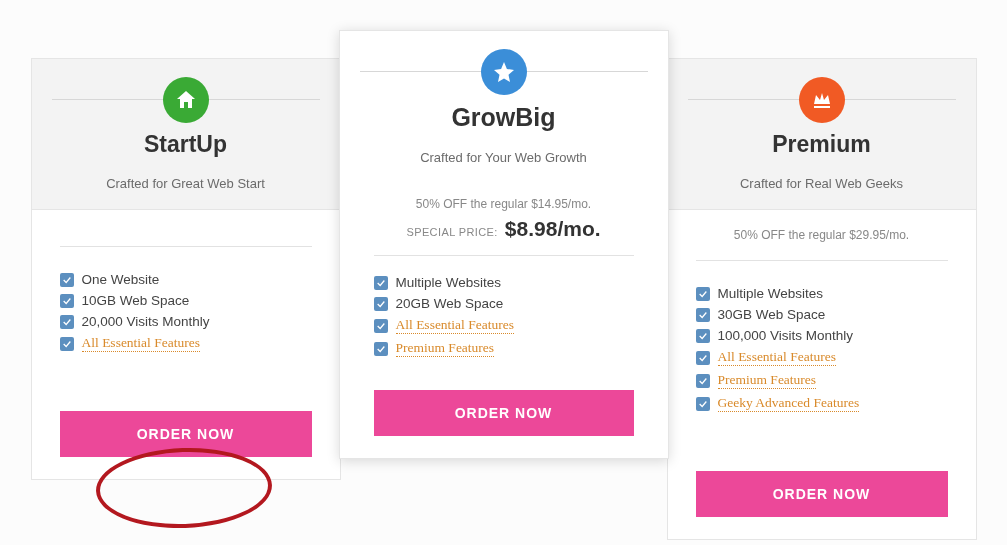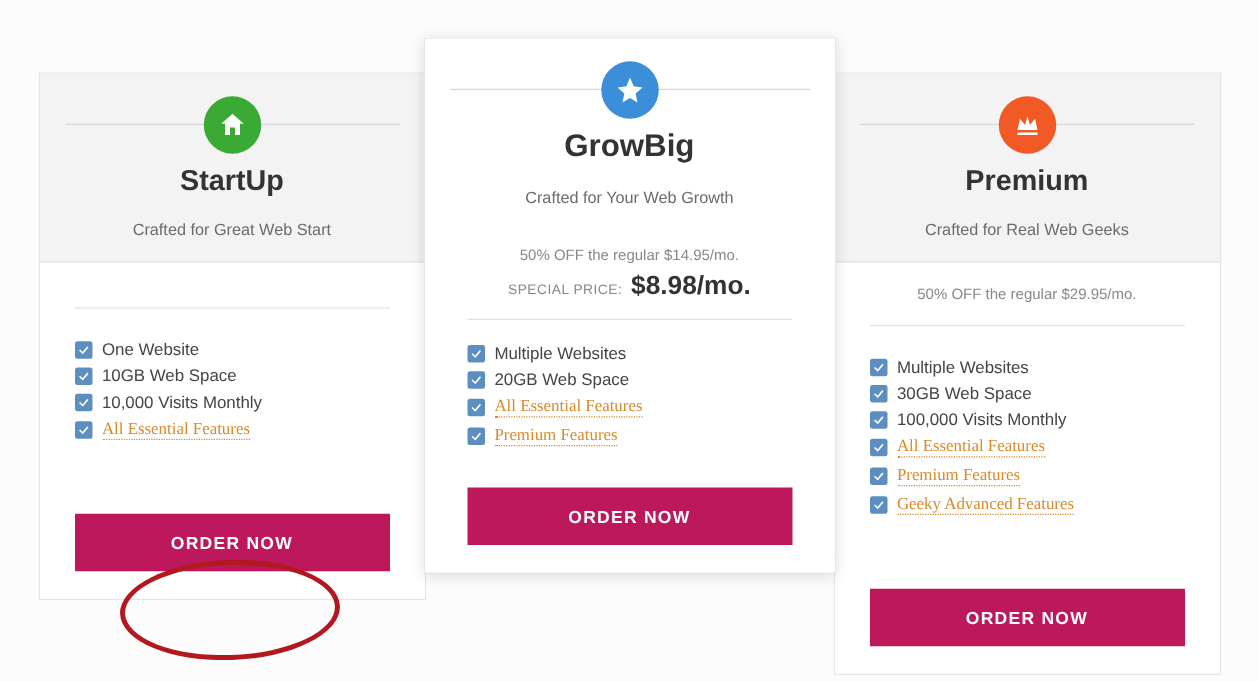--- a/index.html
+++ b/index.html
@@ -123,21 +123,21 @@
   }
   .chk svg { width: 10px; height: 10px; stroke: #fff; stroke-width: 3; fill: none; }
   .feat-link {
     color: #d98a2b;
     border-bottom: 1px dotted #d98a2b;
     cursor: pointer;
     font-family: Liberation Serif, serif;
   }
   .order-btn {
     margin-top: auto;
-    background: #be185d;
+    background: #ec4899;
     color: #fff;
     text-align: center;
     font-weight: 700;
     font-size: 14px;
     letter-spacing: 1px;
     padding: 15px 0;
     cursor: pointer;
     border: none;
     width: 100%;
   }
@@ -190,21 +190,21 @@
               </svg>
             </span>
             <span>10GB Web Space</span>
           </li>
           <li>
             <span class="chk">
               <svg viewBox="0 0 24 24">
                 <polyline points="4 12 10 18 20 6"></polyline>
               </svg>
             </span>
-            <span>10,000 Visits Monthly</span>
+            <span>20,000 Visits Monthly</span>
           </li>
           <li>
             <span class="chk">
               <svg viewBox="0 0 24 24">
                 <polyline points="4 12 10 18 20 6"></polyline>
               </svg>
             </span>
             <span class="feat-link">All Essential Features</span>
           </li>
         </ul>

